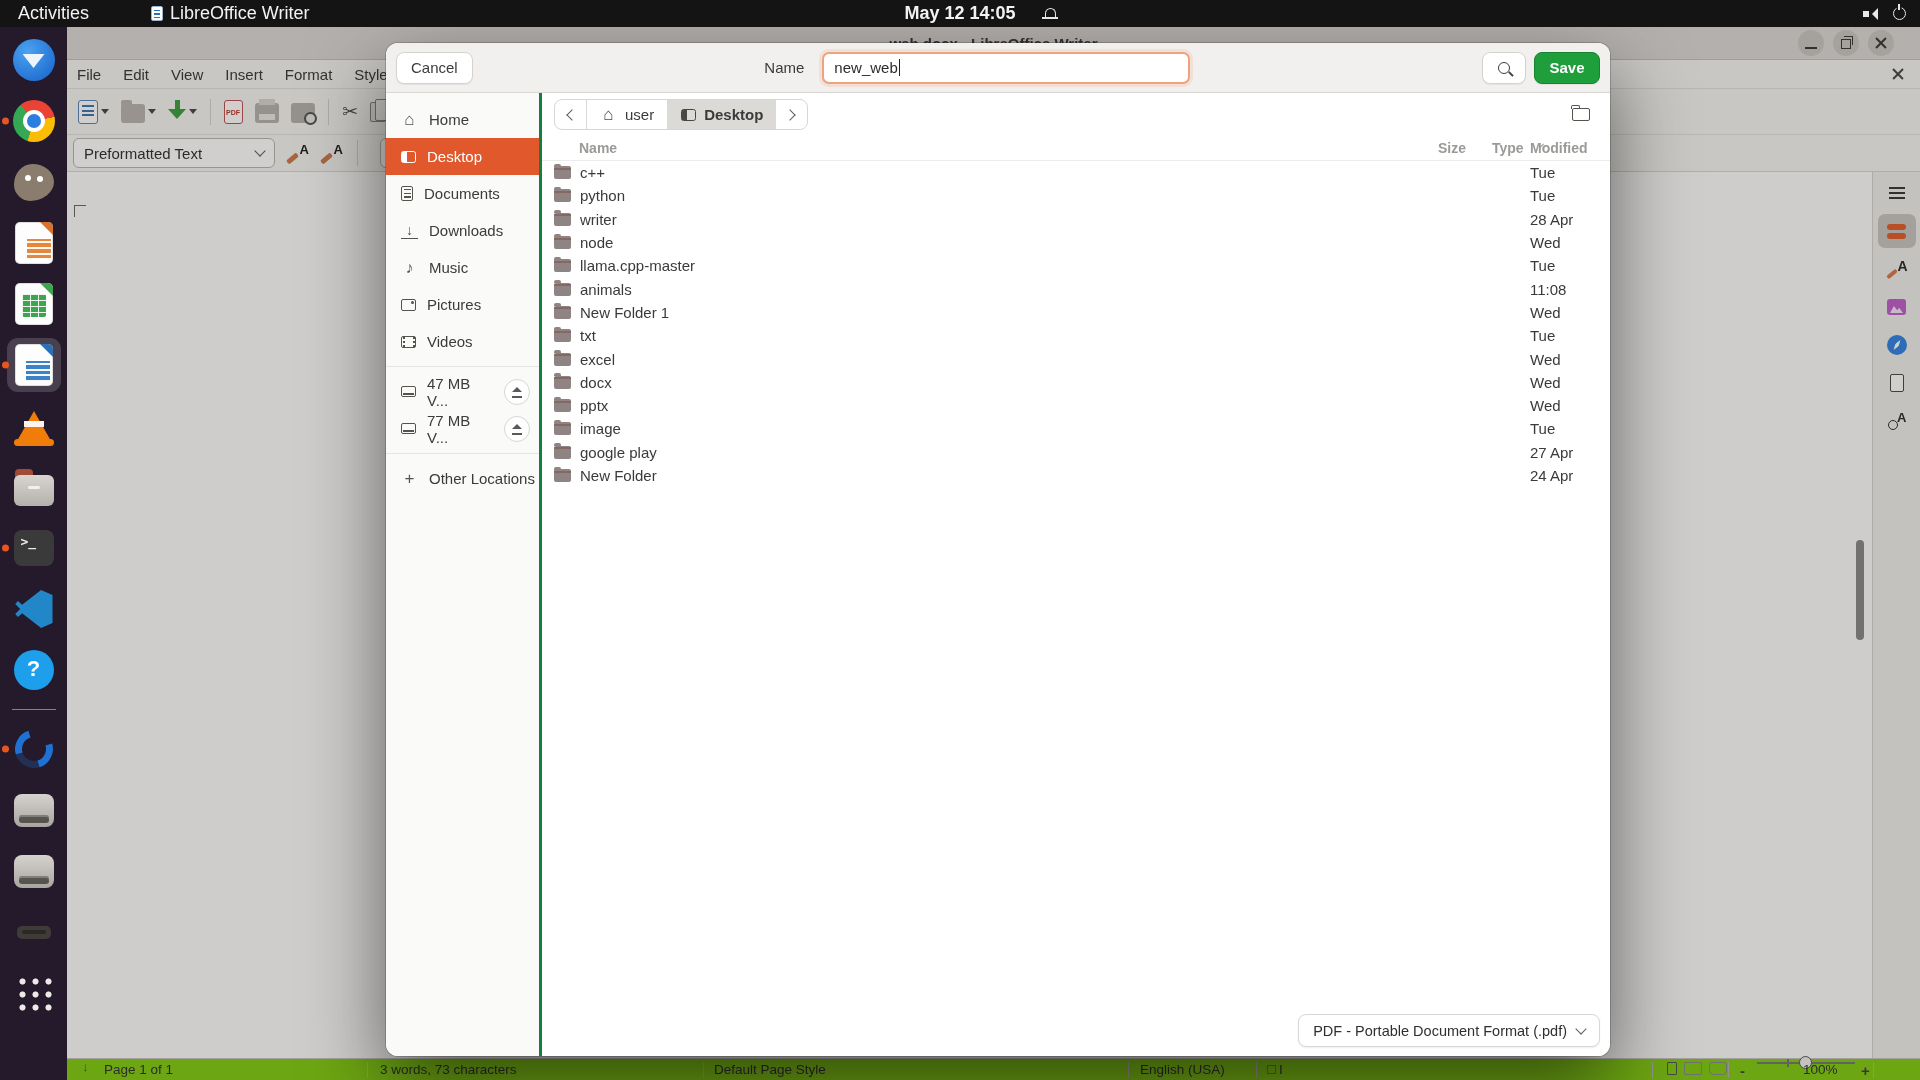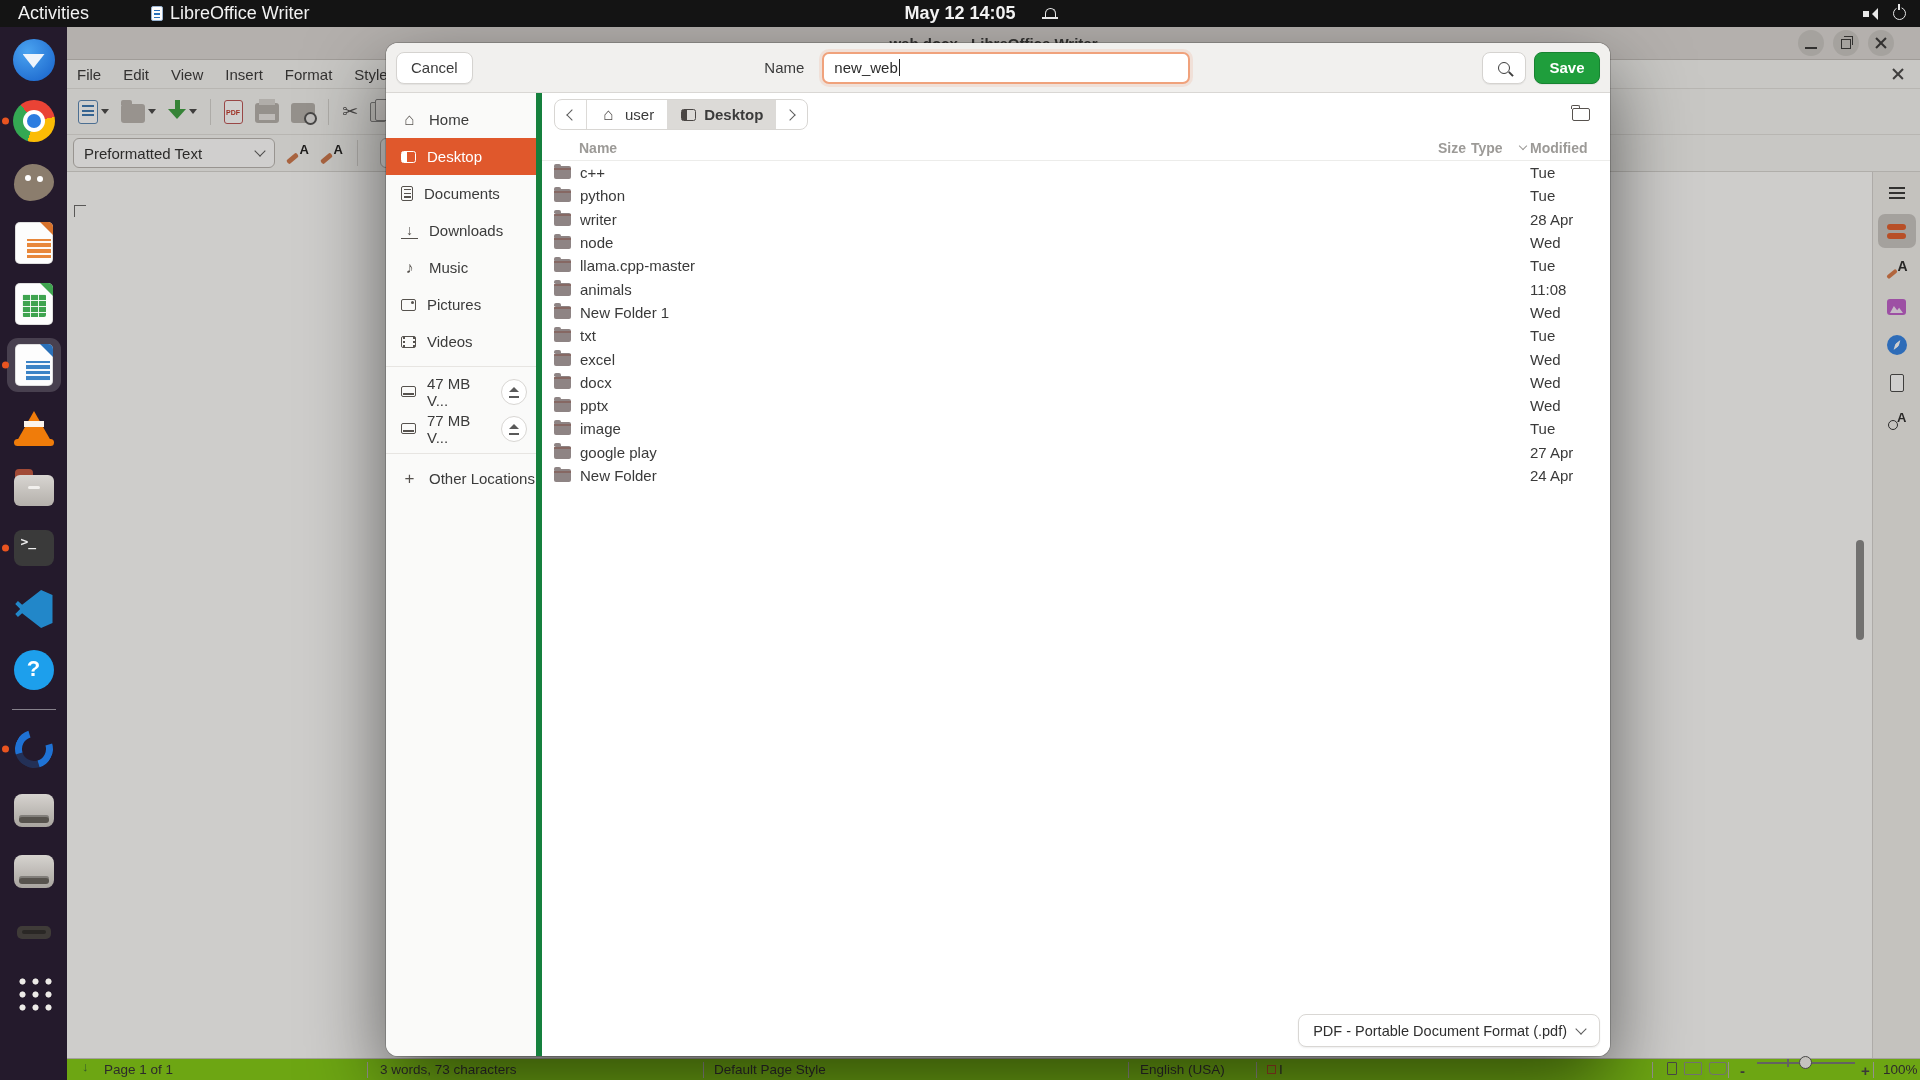--- a/index.html
+++ b/index.html
@@ -198,21 +198,21 @@
   .name-label { font-size:15px; color:#3b3b3b; margin-right:10px; }
   .fake-input { width:368px; height:32px; background:#fff; border:2px solid #f0a27c; border-radius:7px;
     box-shadow:0 0 0 3px rgba(233,84,32,.10); display:flex; align-items:center; padding:0 10px; font-size:15px; color:#2c2c2c; }
   .caret { width:1.4px; height:17px; background:#222; margin-left:1px; }
   .search-btn { width:44px; padding:0; }
   .search-icon { width:12px; height:12px; border:1.8px solid #3d3d3d; border-radius:50%; position:relative; }
   .search-icon::after { content:""; position:absolute; width:6px; height:1.8px; background:#3d3d3d; transform:rotate(45deg);
     right:-5px; bottom:-2px; }
   .save-btn { background:#1f9e3c; border-color:#178331; color:#fff; font-weight:600; width:66px; padding:0; }
   #dlg-body { flex:1; display:flex; min-height:0; }
-  #dlg-sidebar { width:156px; background:#fafaf9; border-right:6px solid #15803d; padding-top:8px; flex:0 0 auto; }
+  #dlg-sidebar { width:156px; background:#fafaf9; border-right:3px solid #15803d; padding-top:8px; flex:0 0 auto; }
   .sb-item { height:37px; display:flex; align-items:center; padding-left:15px; gap:11px; font-size:15px; color:#3b3b3b; }
   .sb-item.selected { background:#e0582c; color:#fff; }
   .sb-icon { display:inline-flex; width:17px; justify-content:center; color:#56524e; flex:0 0 auto; position:relative; }
   .sb-item.selected .sb-icon { color:#fff; }
   .sb-divider { height:1px; background:#e7e5e2; margin:6px 0; }
   .home-icon::before { content:"⌂"; font-size:17px; line-height:1; }
   .desktop-icon { width:15px; height:12px; border:1.6px solid currentColor; border-radius:2.5px; position:relative; }
   .desktop-icon::before { content:""; position:absolute; left:0; top:0; bottom:0; width:5px; background:currentColor; }
   .document-icon { width:12px; height:15px; border:1.6px solid currentColor; border-radius:2px; padding:2px 1.5px; }
   .document-icon::before { content:""; display:block; width:100%; height:100%;
@@ -249,21 +249,21 @@
   .crumb-icon { color:#4a4644; display:inline-flex; position:relative; }
   .new-folder-btn { margin-left:auto; width:34px; height:31px; display:flex; align-items:center; justify-content:center; }
   .new-folder-icon { width:18px; height:13px; border:1.6px solid #57524e; border-radius:2px; position:relative; }
   .new-folder-icon::before { content:""; position:absolute; top:-4.5px; left:-1.6px; width:7px; height:3px;
     border:1.6px solid #57524e; border-bottom:none; border-radius:2px 2px 0 0; }
 
   #list-header { height:25px; display:flex; align-items:center; font-size:14px; font-weight:600; color:#9c9a97;
     border-bottom:1px solid #ececea; padding-left:12px; padding-right:10px; flex:0 0 auto; }
   .col-name { flex:1; padding-left:25px; }
   .col-size { width:56px; text-align:right; }
-  .col-type { width:64px; padding-left:5px; display:flex; align-items:center; gap:17px; }
+  .col-type { width:64px; padding-left:26px; display:flex; align-items:center; gap:17px; }
   .col-type .chev { width:6px; height:6px; border-width:1.6px; border-color:#9c9a97; }
   .col-mod { width:70px; }
   #file-list { flex:1; overflow:hidden; }
   .file-row { height:23.3px; display:flex; align-items:center; padding-left:12px; padding-right:10px; font-size:15px; color:#3a3a3a; }
   .folder-icon { width:17px; height:13px; background:#8e8484; border-radius:2px; position:relative; margin-right:9px; flex:0 0 auto; }
   .folder-icon::before { content:""; position:absolute; top:-2.5px; left:0; width:7px; height:3px; background:#8e8484; border-radius:2px 2px 0 0; }
   .folder-icon::after { content:""; position:absolute; top:1.5px; left:0; right:0; height:2px; background:rgba(125,75,65,.5); }
   .file-name { flex:1; white-space:nowrap; overflow:hidden; }
   .file-mod { width:70px; flex:0 0 auto; }
   #format-combo { position:absolute; right:10px; bottom:9px; height:33px; background:#fff; border:1px solid #d9d7d4;
@@ -492,21 +492,21 @@
       <span class="vp3"></span>
     </span>
     <span class="sb-sep" style="left:1661px"></span>
     <span class="zoom-minus" style="left:1673px">-</span>
     <span class="zoom-track" style="left:1690px">
       <span class="zoom-tick"></span>
       <span class="zoom-thumb"></span>
     </span>
     <span class="zoom-plus" style="left:1794px">+</span>
     <span class="sb-sep" style="left:1806px"></span>
-    <span style="left:1816px">100%</span>
+    <span style="left:1736px">100%</span>
   </div>
 </div>
 
 <div id="dim"></div>
 
 <div id="dialog">
   <div id="dlg-header">
     <button class="gtk-btn">Cancel</button>
     <span class="spacer"></span>
     <span class="name-label">Name</span>

